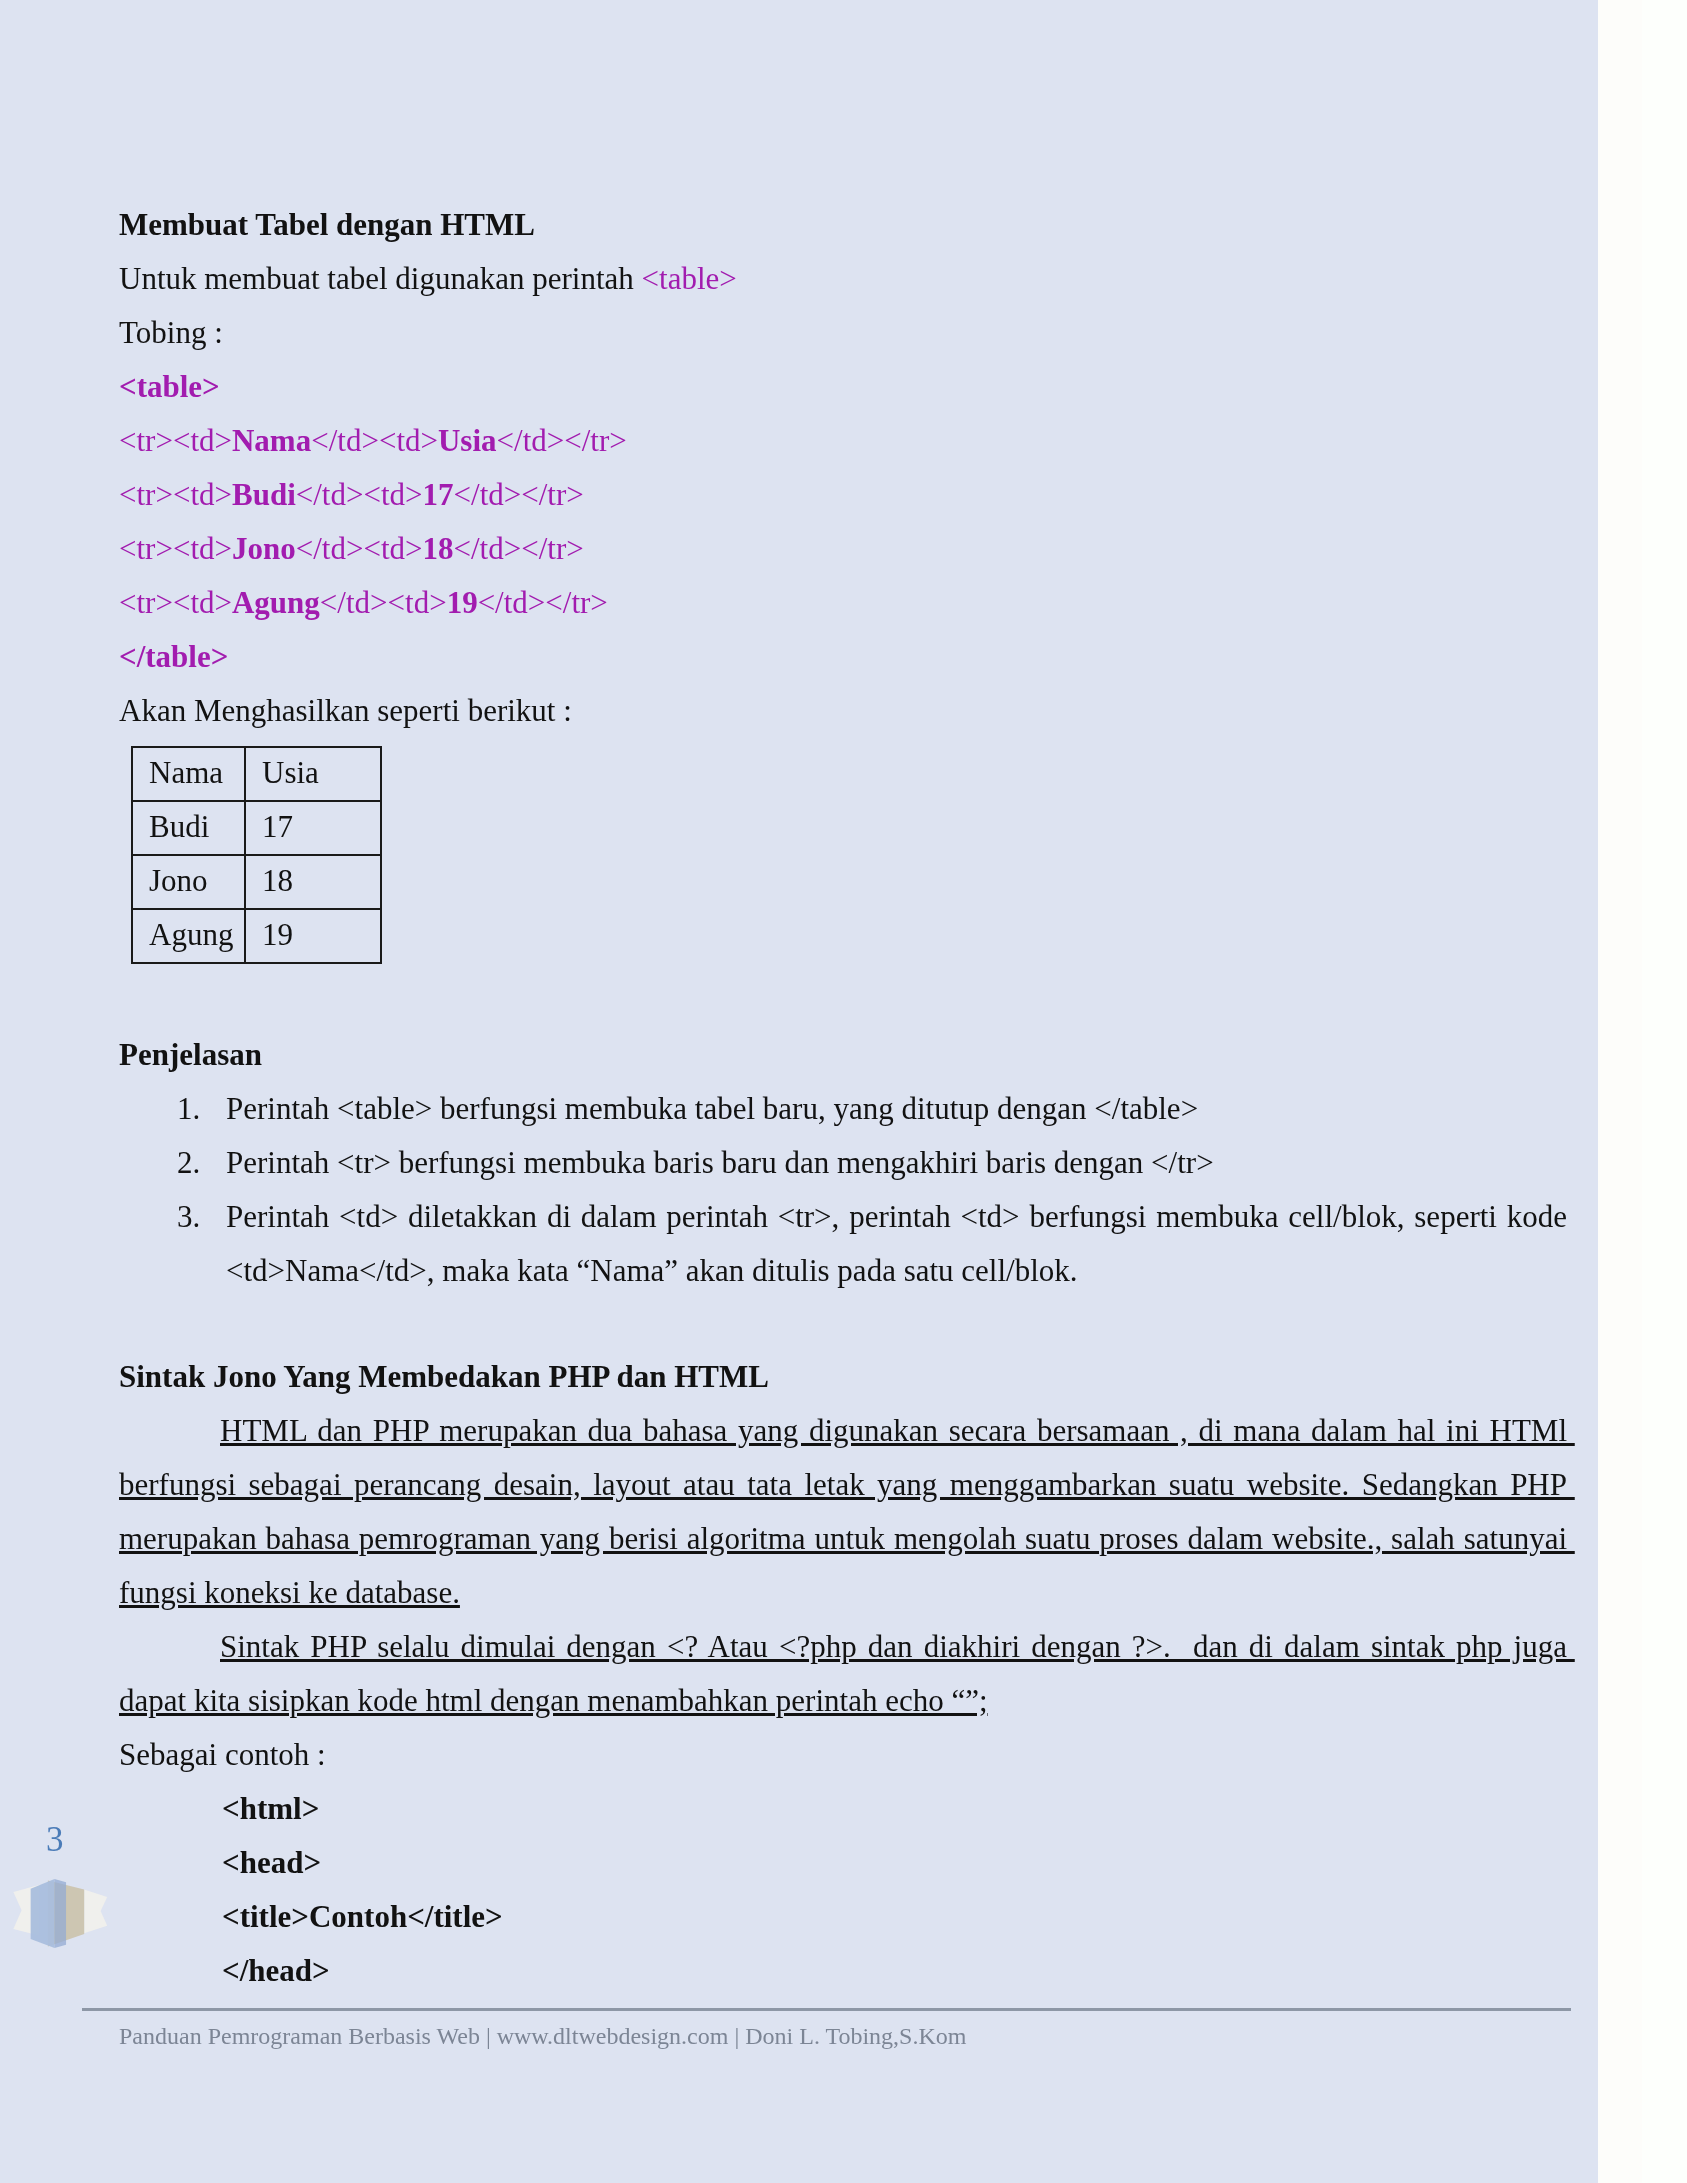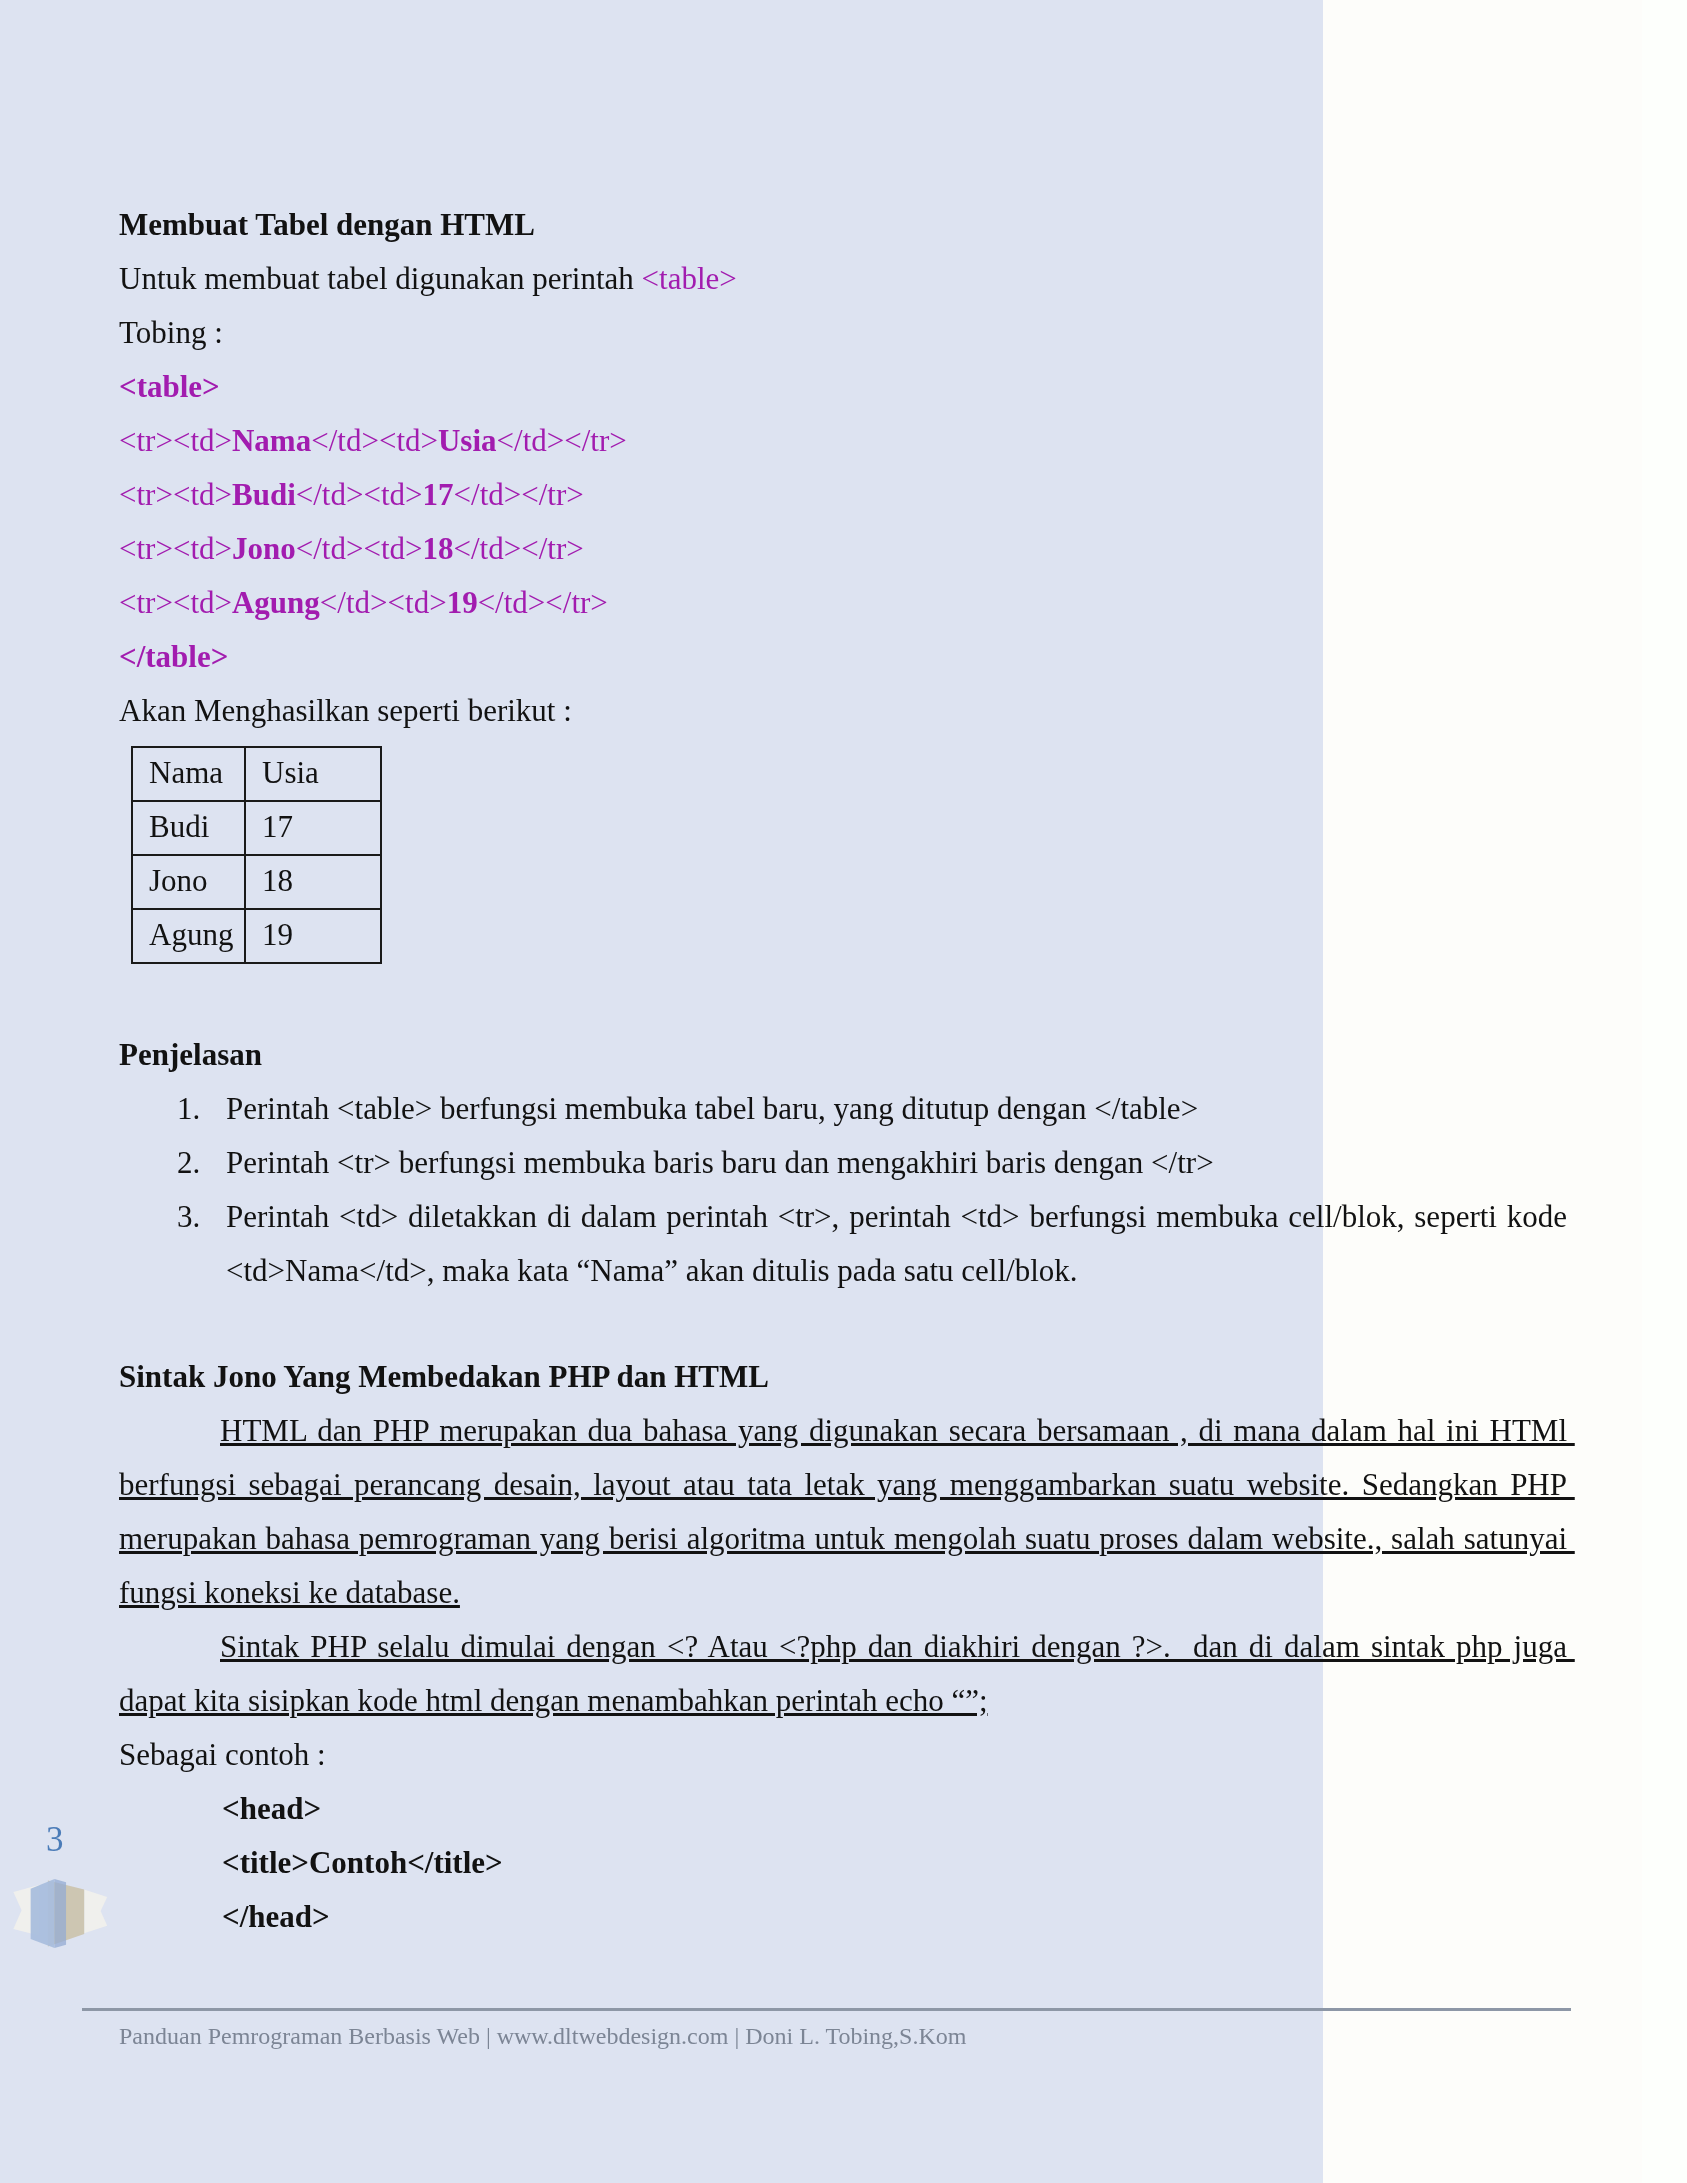--- a/index.html
+++ b/index.html
@@ -4,21 +4,21 @@
 <style>
   html,body { margin:0; padding:0; }
   .canvas {
     position:relative; width:1687px; height:2183px;
     background:#fdfdfa; overflow:hidden;
     font-family:"Liberation Serif","DejaVu Serif",serif;
     color:#121212;
   }
   .page {
     position:absolute; left:0; top:0;
-    width:1323px; height:2183px;
+    width:1598px; height:2183px;
     background:#dde3f1;
   }
   .content {
     position:absolute; left:119px; top:198px; width:1448px;
   }
   .line { margin:0; font-size:31px; line-height:54px; white-space:pre-wrap; }
   .bold  { font-weight:bold; }
   .blue  { color:#a21caf; }
   .b     { font-weight:bold; }
   .justify { text-align:justify;text-decoration:underline; }
@@ -113,20 +113,21 @@
       <p class="li"><span class="num">2.</span><span>Perintah &lt;tr&gt; berfungsi membuka baris baru dan mengakhiri baris dengan &lt;/tr&gt;</span></p>
       <p class="li"><span class="num">3.</span><span>Perintah &lt;td&gt; diletakkan di dalam perintah &lt;tr&gt;, perintah &lt;td&gt; berfungsi membuka cell/blok, seperti kode &lt;td&gt;Nama&lt;/td&gt;, maka kata “Nama” akan ditulis pada satu cell/blok.</span></p>
 
       <p class="line bold h-gap2">Sintak Jono Yang Membedakan PHP dan HTML</p>
 
       <p class="line justify indent">HTML dan PHP merupakan dua bahasa yang digunakan secara bersamaan , di mana dalam hal ini HTMl berfungsi sebagai perancang desain, layout atau tata letak yang menggambarkan suatu website. Sedangkan PHP merupakan bahasa pemrograman yang berisi algoritma untuk mengolah suatu proses dalam website., salah satunyai fungsi koneksi ke database.</p>
       <p class="line justify indent">Sintak PHP selalu dimulai dengan &lt;? Atau &lt;?php dan diakhiri dengan ?&gt;.  dan di dalam sintak php juga dapat kita sisipkan kode html dengan menambahkan perintah echo “”;</p>
 
       <p class="line">Sebagai contoh :</p>
 
+      <p class="line code-black">&lt;html&gt;</p>
       <p class="line code-black">&lt;head&gt;</p>
       <p class="line code-black">&lt;title&gt;Contoh&lt;/title&gt;</p>
       <p class="line code-black">&lt;/head&gt;</p>
     </div>
 
     <div class="page-number">3</div>
 
     <div class="watermark">
       <svg width="104" height="84" viewBox="0 0 126 102" xmlns="http://www.w3.org/2000/svg">
         <polygon points="10,28 42,19 42,81 10,73 20,50" fill="#f2f1ec" opacity="0.9"></polygon>

